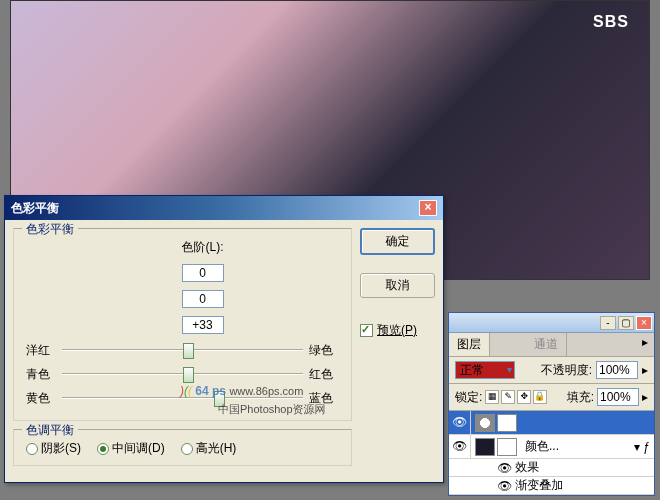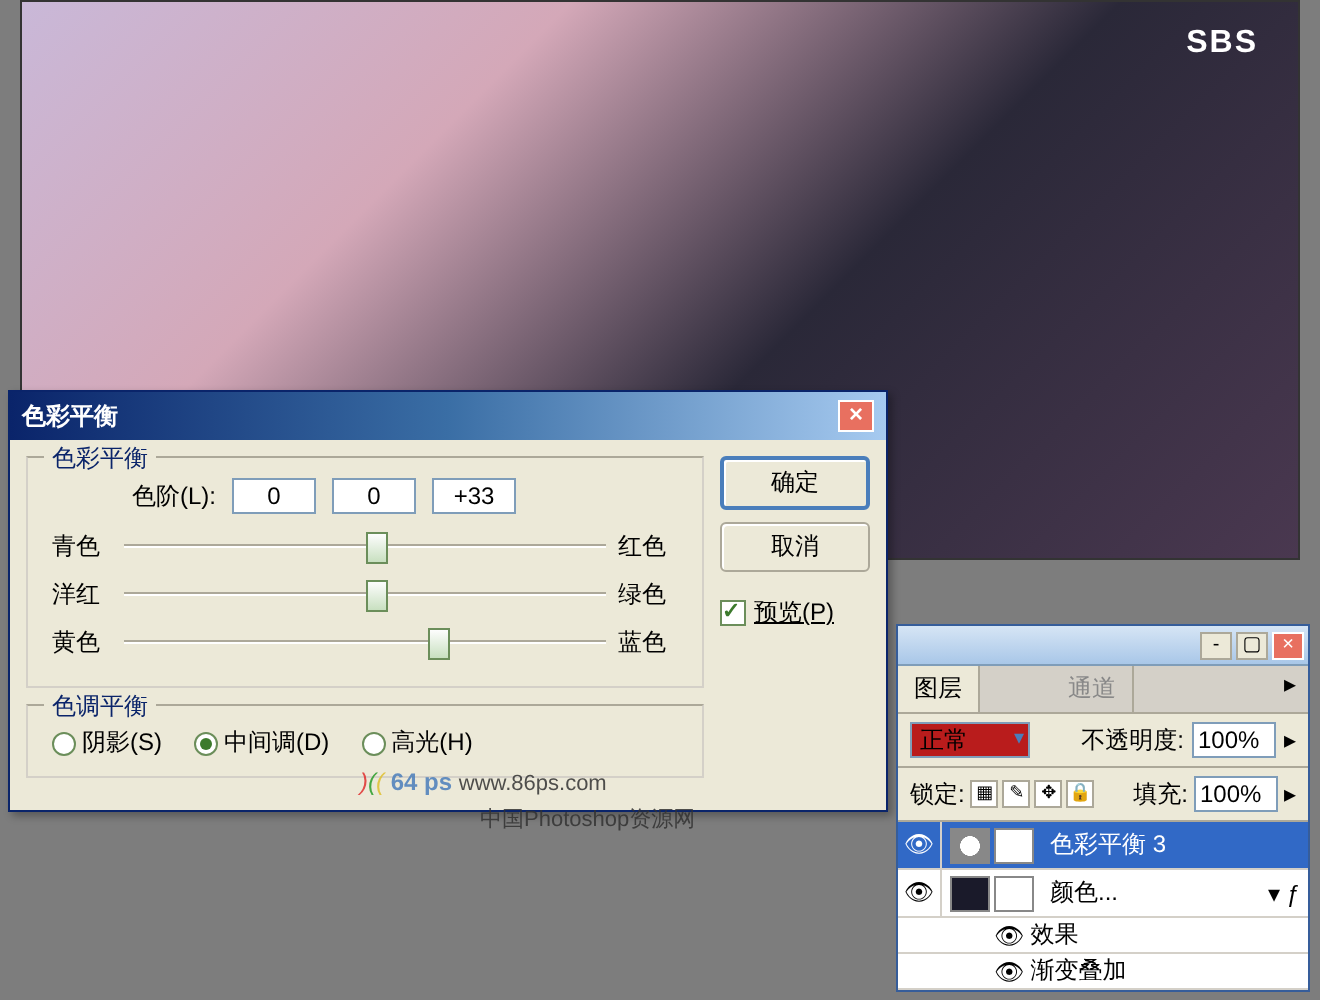--- a/index.html
+++ b/index.html
@@ -8,26 +8,26 @@
 .canvas-area { position: absolute; top: 0; left: 10px; right: 10px; height: 280px; background: linear-gradient(135deg, #c9b8d8 0%, #d4a8b8 30%, #2a2838 60%, #4a3850 100%); border: 1px solid #333; }
 .canvas-area::before { content: "SBS"; position: absolute; top: 12px; right: 20px; color: #fff; font-weight: bold; font-size: 16px; letter-spacing: 1px; }
 
 
 .dialog { position: absolute; top: 195px; left: 4px; width: 440px; background: #ece9d8; border: 1px solid #0a246a; box-shadow: 2px 2px 4px rgba(0,0,0,0.3); }
 .titlebar { background: linear-gradient(to right, #0a246a, #3a6ea5, #a6caf0); color: #fff; padding: 4px 6px; display: flex; justify-content: space-between; align-items: center; height: 24px; }
 .titlebar-text { font-weight: bold; }
 .close-btn { width: 18px; height: 16px; background: #e87060; border: 1px solid #fff; color: #fff; text-align: center; line-height: 12px; cursor: pointer; font-weight: bold; }
 .dialog-body { padding: 8px; display: flex; gap: 8px; }
 .dialog-left { flex: 1; }
-.dialog-right { width: 75px; display: flex; flex-direction: column; gap: 6px; }
+.dialog-right { width: 75px; display: flex; flex-direction: column; gap: 18px; }
 
 .group { border: 1px solid #d4d0c8; border-top: 1px solid #aca899; padding: 10px 12px 8px; margin-bottom: 8px; position: relative; }
 .group-title { position: absolute; top: -8px; left: 8px; background: #ece9d8; padding: 0 4px; color: #0a246a; }
 
-.levels-row { display: flex; align-items: center; gap: 8px; margin-bottom: 6px; padding-left: 40px; }
+.levels-row { display: flex; align-items: center; gap: 8px; margin-bottom: 6px; padding-left: 40px; flex-direction: column; }
 .level-input { width: 42px; height: 18px; border: 1px solid #7f9db9; background: #fff; text-align: center; padding: 1px; }
 
 .slider-row { display: flex; align-items: center; gap: 6px; margin: 4px 0; }
 .slider-label-l { width: 30px; text-align: left; }
 .slider-label-r { width: 30px; text-align: left; }
 .slider-track { flex: 1; height: 20px; position: relative; }
 .slider-line { position: absolute; top: 9px; left: 0; right: 0; height: 2px; background: #aca899; border-bottom: 1px solid #fff; }
 .slider-thumb { position: absolute; top: 3px; width: 11px; height: 16px; background: linear-gradient(#fdfdfd,#c8e0c0); border: 1px solid #6b8e5a; }
 
 .tone-row { display: flex; align-items: flex-end; gap: 16px; }
@@ -91,34 +91,34 @@
     <div class="dialog-left">
       <div class="group">
         <span class="group-title">色彩平衡</span>
         <div class="levels-row">
           <span>色阶(L):</span>
           <input class="level-input" value="0" style="">
           <input class="level-input" value="0" style="">
           <input class="level-input" value="+33" style="">
         </div>
         <div class="slider-row">
+          <span class="slider-label-l">洋红</span>
+          <div class="slider-track">
+              <div class="slider-line"></div>
+              <div class="slider-thumb" style="left:50%"></div>
+            </div>
+          <span class="slider-label-r">绿色</span>
+        </div>
+        <div class="slider-row">
           <span class="slider-label-l">青色</span>
           <div class="slider-track">
               <div class="slider-line"></div>
               <div class="slider-thumb" style="left:50%"></div>
             </div>
           <span class="slider-label-r">红色</span>
-        </div>
-        <div class="slider-row">
-          <span class="slider-label-l">洋红</span>
-          <div class="slider-track">
-              <div class="slider-line"></div>
-              <div class="slider-thumb" style="left:50%"></div>
-            </div>
-          <span class="slider-label-r">绿色</span>
         </div>
         <div class="slider-row">
           <span class="slider-label-l">黄色</span>
           <div class="slider-track">
               <div class="slider-line"></div>
               <div class="slider-thumb" style="left:63%"></div>
             </div>
           <span class="slider-label-r">蓝色</span>
         </div>
       </div>
@@ -182,21 +182,20 @@
     <div class="opacity-input">100%</div>
     <span style="cursor:pointer">▸</span>
   </div>
   <div class="layers-list">
     <div class="layer-row selected">
       <div class="eye">👁</div>
       <div class="layer-thumbs">
           <div class="thumb adj"></div>
           <div class="thumb mask"></div>
         </div>
-      <span class="layer-name">色彩平衡 3</span>
     </div>
     <div class="layer-row">
       <div class="eye">👁</div>
       <div class="layer-thumbs">
           <div class="thumb dark"></div>
           <div class="thumb mask"></div>
         </div>
       <span class="layer-name">颜色...</span>
       <span class="layer-extra">▾ ƒ</span>
     </div>
@@ -208,14 +207,14 @@
       <span>👁</span>&nbsp;
       <span>渐变叠加</span>
     </div>
   </div>
 </div>
 
 <div class="watermark">
   <span class="wm-logo"><span class="r">)</span><span class="g">(</span><span class="y">(</span></span>
   <span class="wm-text1"><span>64 ps</span></span>
   <span class="wm-text2">www.86ps.com</span><br>
-  <span class="wm-text2" style="margin-left:60px">中国Photoshop资源网</span>
+  <span class="wm-text2" style="margin-left:38px">中国Photoshop资源网</span>
 </div>
 
 </body></html>

